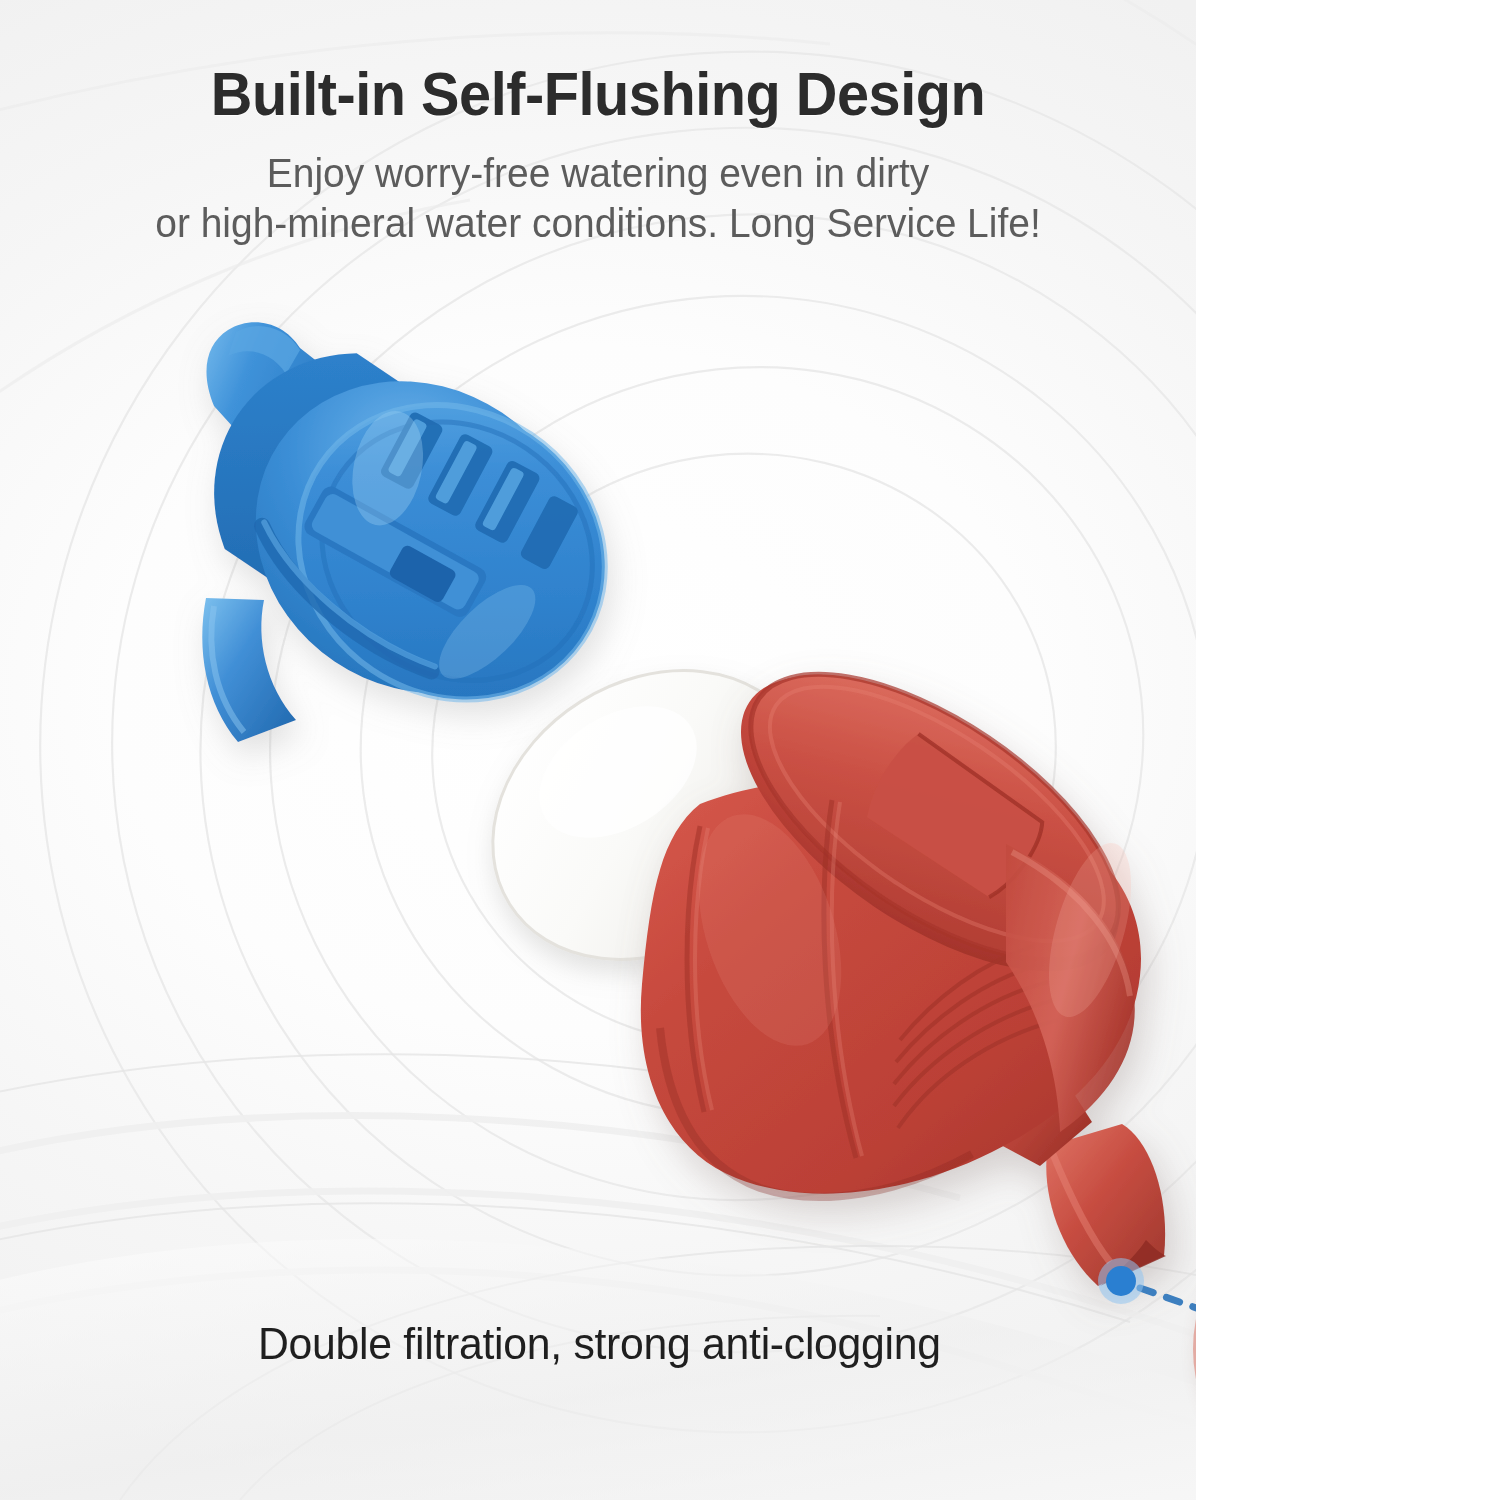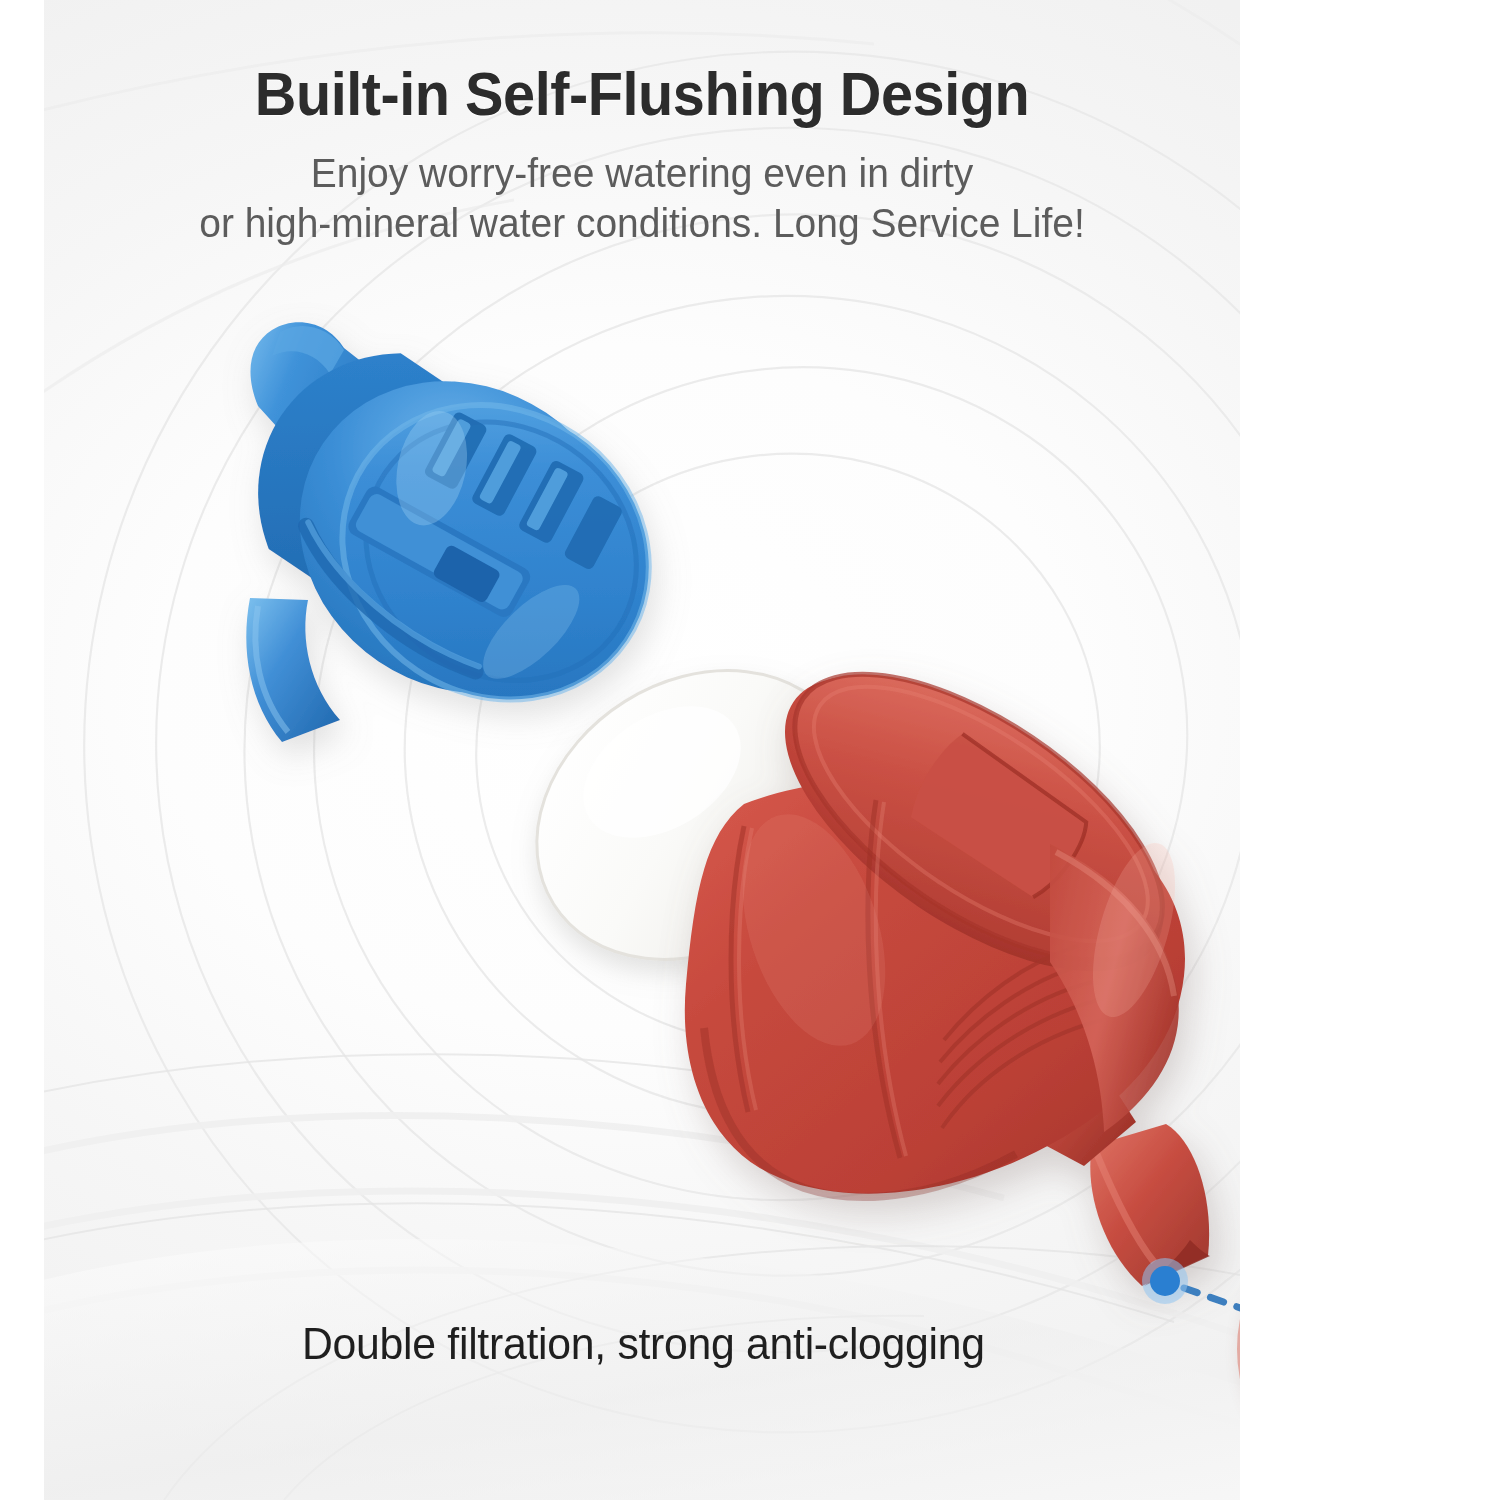--- a/index.html
+++ b/index.html
@@ -7,21 +7,20 @@
     padding: 0;
     background: #ffffff;
   }
   #stage {
     position: relative;
     width: 1196px;
     height: 1500px;
     overflow: hidden;
     background: #bef264;
     font-family: "Liberation Sans", "DejaVu Sans", sans-serif;
-    margin-left: 44px;
   }
 
   
   .bg-layer {
     position: absolute;
     inset: 0;
     pointer-events: none;
   }
   .bg-base {
     background:

